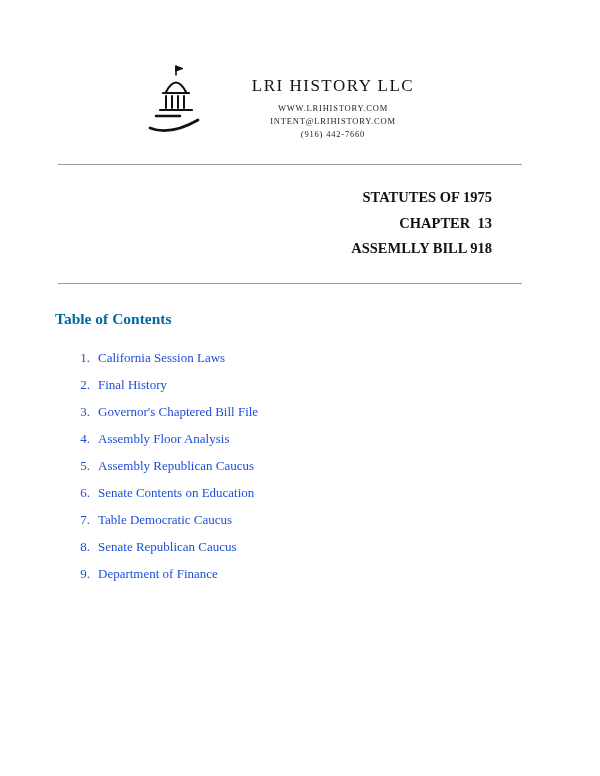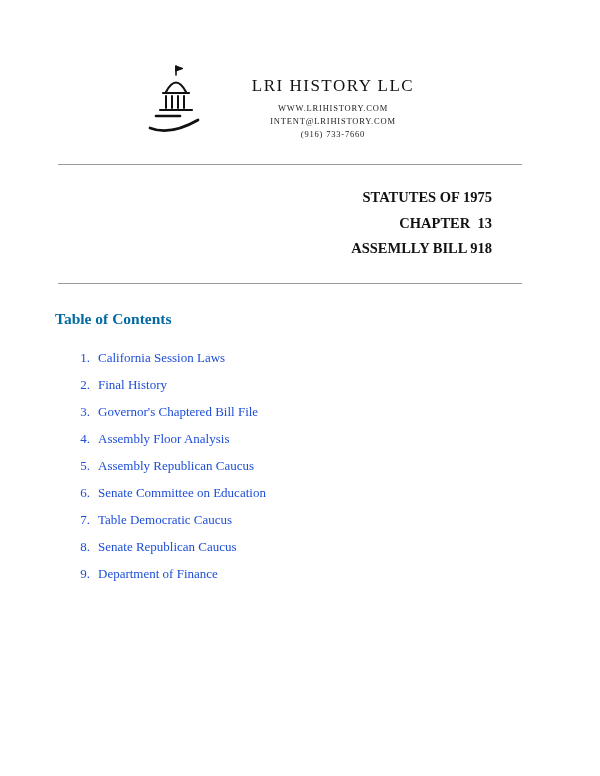--- a/index.html
+++ b/index.html
@@ -122,21 +122,21 @@
         <path d="M20 48 L52 48"></path>
         <path d="M16 54 L40 54" stroke-width="2.6"></path>
 
         <path d="M10 66 Q30 74 58 58" stroke-width="2.8"></path>
       </svg>
     </div>
     <div class="contact">
       <div class="company">LRI HISTORY LLC</div>
       <div class="contact-line">WWW.LRIHISTORY.COM</div>
       <div class="contact-line">INTENT@LRIHISTORY.COM</div>
-      <div class="contact-line">(916) 733-7660</div>
+      <div class="contact-line">(916) 442-7660</div>
     </div>
   </header>
 
   <hr class="rule rule-top">
 
   <section class="doc-info">
     <div>STATUTES OF 1975</div>
     <div>CHAPTER  13</div>
     <div>ASSEMLLY BILL 918</div>
   </section>
@@ -155,21 +155,21 @@
     <li>
         <span>Governor's Chaptered Bill File</span>
       </li>
     <li>
         <span>Assembly Floor Analysis</span>
       </li>
     <li>
         <span>Assembly Republican Caucus</span>
       </li>
     <li>
-        <span>Senate Committee on Education</span>
+        <span>Senate Contents on Education</span>
       </li>
     <li>
         <span>Table Democratic Caucus</span>
       </li>
     <li>
         <span>Senate Republican Caucus</span>
       </li>
     <li>
         <span>Department of Finance</span>
       </li>

